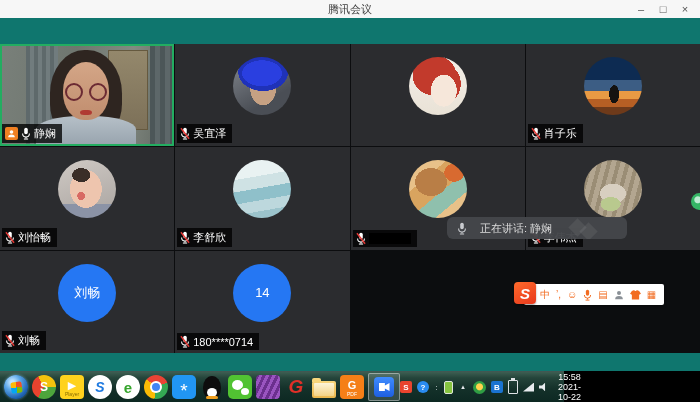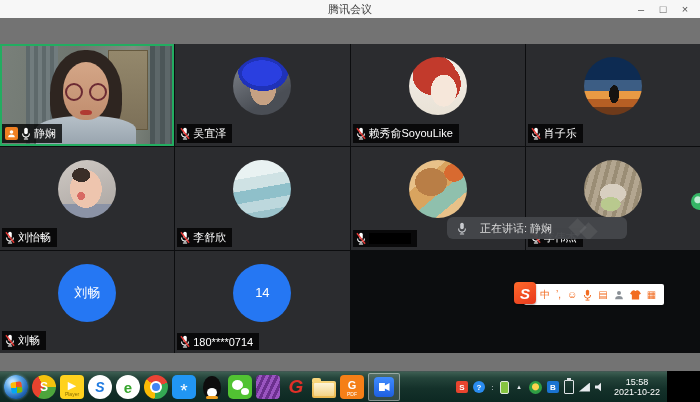--- a/index.html
+++ b/index.html
@@ -4,21 +4,21 @@
 <style>
   html,body{margin:0;padding:0}
   body{width:700px;height:402px;position:relative;overflow:hidden;background:#000;
        font-family:"Liberation Sans","DejaVu Sans",sans-serif;-webkit-font-smoothing:antialiased}
   
   .titlebar{position:absolute;left:0;top:0;width:700px;height:18px;background:#f7f7f7;
     display:flex;align-items:center;justify-content:center;font-size:11px;color:#3c3c3c;z-index:50}
   .win-controls{position:absolute;right:4px;top:0;height:18px;display:flex;align-items:center}
   .win-controls span{width:22px;text-align:center;font-size:11px;color:#555;cursor:default;line-height:18px}
   
-  .stage{position:absolute;left:0;top:18px;width:700px;height:353px;background:#737373}
+  .stage{position:absolute;left:0;top:18px;width:700px;height:353px;background:#0f766e}
   .grid{position:absolute;left:0;top:26px;width:700px;height:309px;display:grid;
     grid-template-columns:repeat(4,1fr);grid-template-rows:repeat(3,1fr);gap:1px;background:#0c0d0f}
   .tile{position:relative;background:#2b2c2f;overflow:hidden}
   .tile.active::after{content:"";position:absolute;inset:0;border:2px solid #23ad61;pointer-events:none;z-index:6}
   
   .avatar{position:absolute;left:calc(50% - 29px);top:13px;width:58px;height:58px;border-radius:50%;
     background:#555;overflow:hidden}
   .webcam{display:none}
   .tile.has-video .webcam{display:block;position:absolute;inset:0;
     background:linear-gradient(100deg,#79807a 0%,#6f766f 40%,#838a82 70%,#5d645e 100%)}
@@ -92,21 +92,21 @@
   
   .ime{position:absolute;left:524px;top:284px;height:21px;display:flex;align-items:center;gap:6px;
     background:#fff;border-radius:2px;box-shadow:0 1px 3px rgba(0,0,0,.45);padding:0 8px 0 16px;z-index:30}
   .ime-logo{position:absolute;left:-10px;top:-2px;width:22px;height:22px;background:linear-gradient(150deg,#ff6a2b,#e8381d);
     color:#fff;font-weight:bold;font-style:italic;font-size:15px;display:flex;align-items:center;justify-content:center;
     border-radius:4px;box-shadow:0 1px 2px rgba(0,0,0,.4)}
   .ime-it{color:#f26c21;font-size:10px;line-height:21px;display:inline-flex;align-items:center;cursor:default}
   .ime-it.gray{color:#8a9096}
   .ime-it svg{display:block}
   
-  .taskbar{position:absolute;left:0;top:371px;width:667px;height:31px;z-index:40;
+  .taskbar{position:absolute;left:0;top:371px;width:564px;height:31px;z-index:40;
     background:linear-gradient(180deg,#3d5e52 0%,#24443a 20%,#14312a 55%,#0d2822 100%);
     border-top:1px solid rgba(255,255,255,.22);box-sizing:border-box;display:flex;align-items:center}
   .tb-apps{display:flex;align-items:center;gap:4px;padding-left:4px}
   .tbicon{position:relative;width:24px;height:24px;display:flex;align-items:center;justify-content:center;
     flex:none;cursor:pointer}
   .tbicon::before{content:attr(data-glyph);display:flex;align-items:center;justify-content:center}
   .tb-start{border-radius:50%;background:radial-gradient(circle at 35% 30%,#bfe3ff 0 8%,#5aa6e8 35%,#1e62b0 70%,#0c3a74 100%);
     box-shadow:0 0 3px rgba(150,210,255,.6)}
   .tb-start::before{content:"";width:11px;height:11px;border-radius:2px;transform:rotate(-8deg);
     background:conic-gradient(#f35325 0 25%,#81bc06 0 50%,#05a6f0 0 75%,#ffba08 0)}
@@ -221,33 +221,20 @@
               <line x1="3.4" y1="14.8" x2="8.6" y2="14.8" stroke="currentColor" stroke-width="1.3"></line>
               <line x1="1" y1="1.5" x2="11" y2="14.5" stroke="#e53935" stroke-width="1.7"></line>
             </svg>
       </span>
       <span class="pname">吴宜泽</span>
     </div>
   </div>
       <div class="tile av-anime">
 
     <div class="avatar"></div>
-    <div class="plabel">
-
-      <span class="mic mic-muted">
-        <svg viewBox="0 0 12 16" width="10" height="13">
-              <rect x="3.8" y="1" width="4.4" height="8" rx="2.2" fill="currentColor"></rect>
-              <path d="M1.8 8a4.2 4.2 0 0 0 8.4 0" fill="none" stroke="currentColor" stroke-width="1.3"></path>
-              <line x1="6" y1="12.2" x2="6" y2="14" stroke="currentColor" stroke-width="1.3"></line>
-              <line x1="3.4" y1="14.8" x2="8.6" y2="14.8" stroke="currentColor" stroke-width="1.3"></line>
-              <line x1="1" y1="1.5" x2="11" y2="14.5" stroke="#e53935" stroke-width="1.7"></line>
-            </svg>
-      </span>
-      <span class="pname">赖秀俞SoyouLike</span>
-    </div>
   </div>
       <div class="tile av-sunset">
 
     <div class="avatar"></div>
     <div class="plabel">
 
       <span class="mic mic-muted">
         <svg viewBox="0 0 12 16" width="10" height="13">
               <rect x="3.8" y="1" width="4.4" height="8" rx="2.2" fill="currentColor"></rect>
               <path d="M1.8 8a4.2 4.2 0 0 0 8.4 0" fill="none" stroke="currentColor" stroke-width="1.3"></path>

